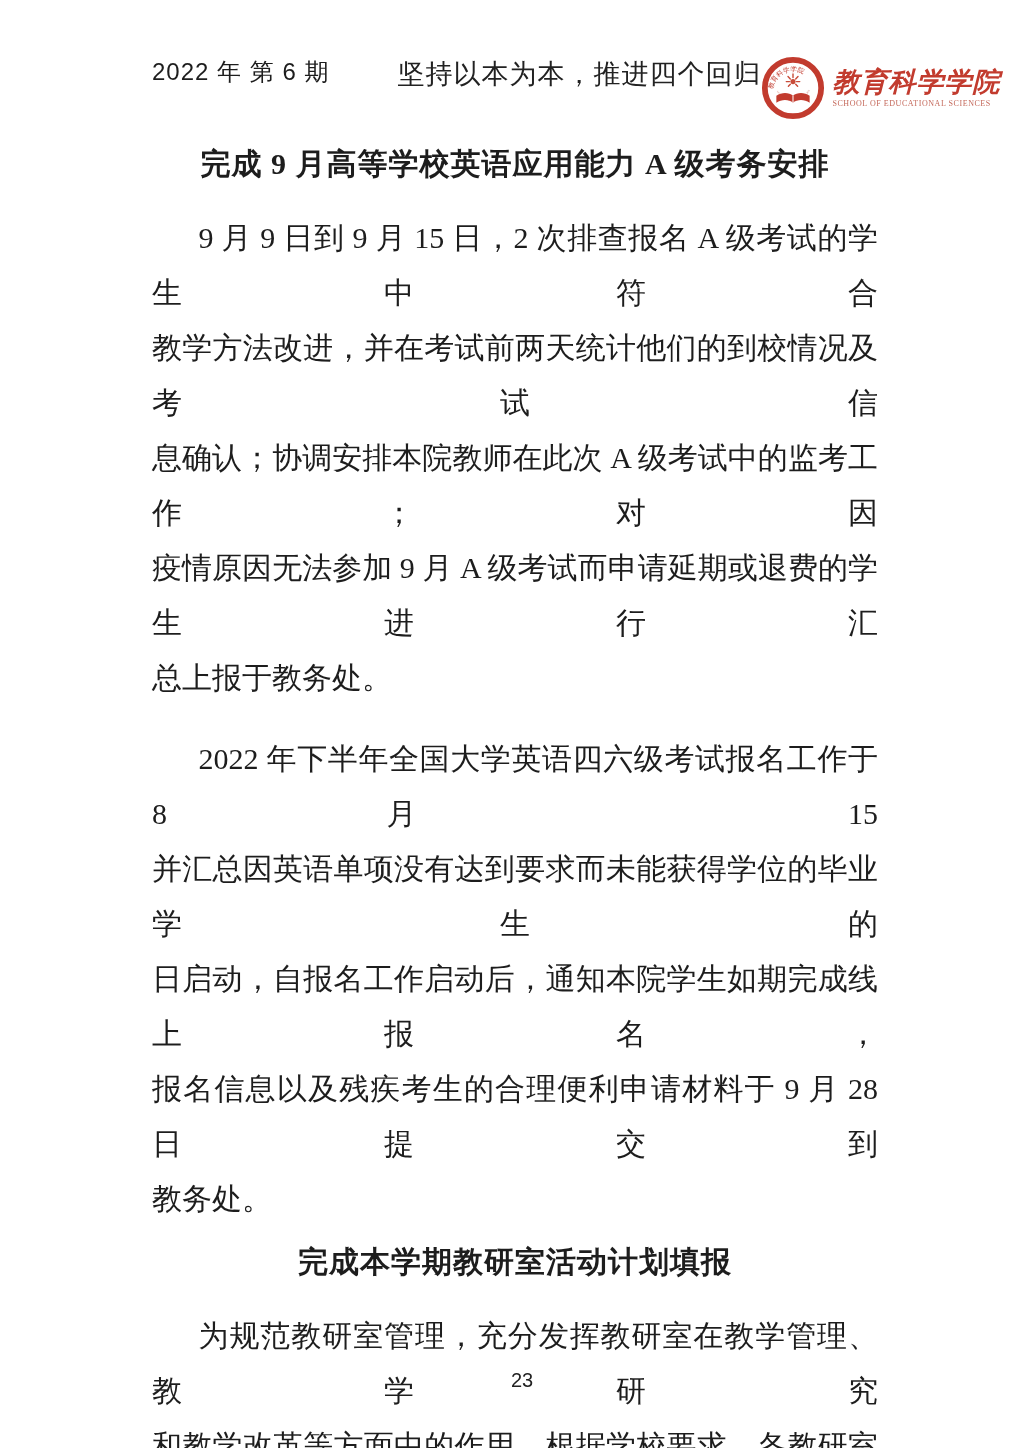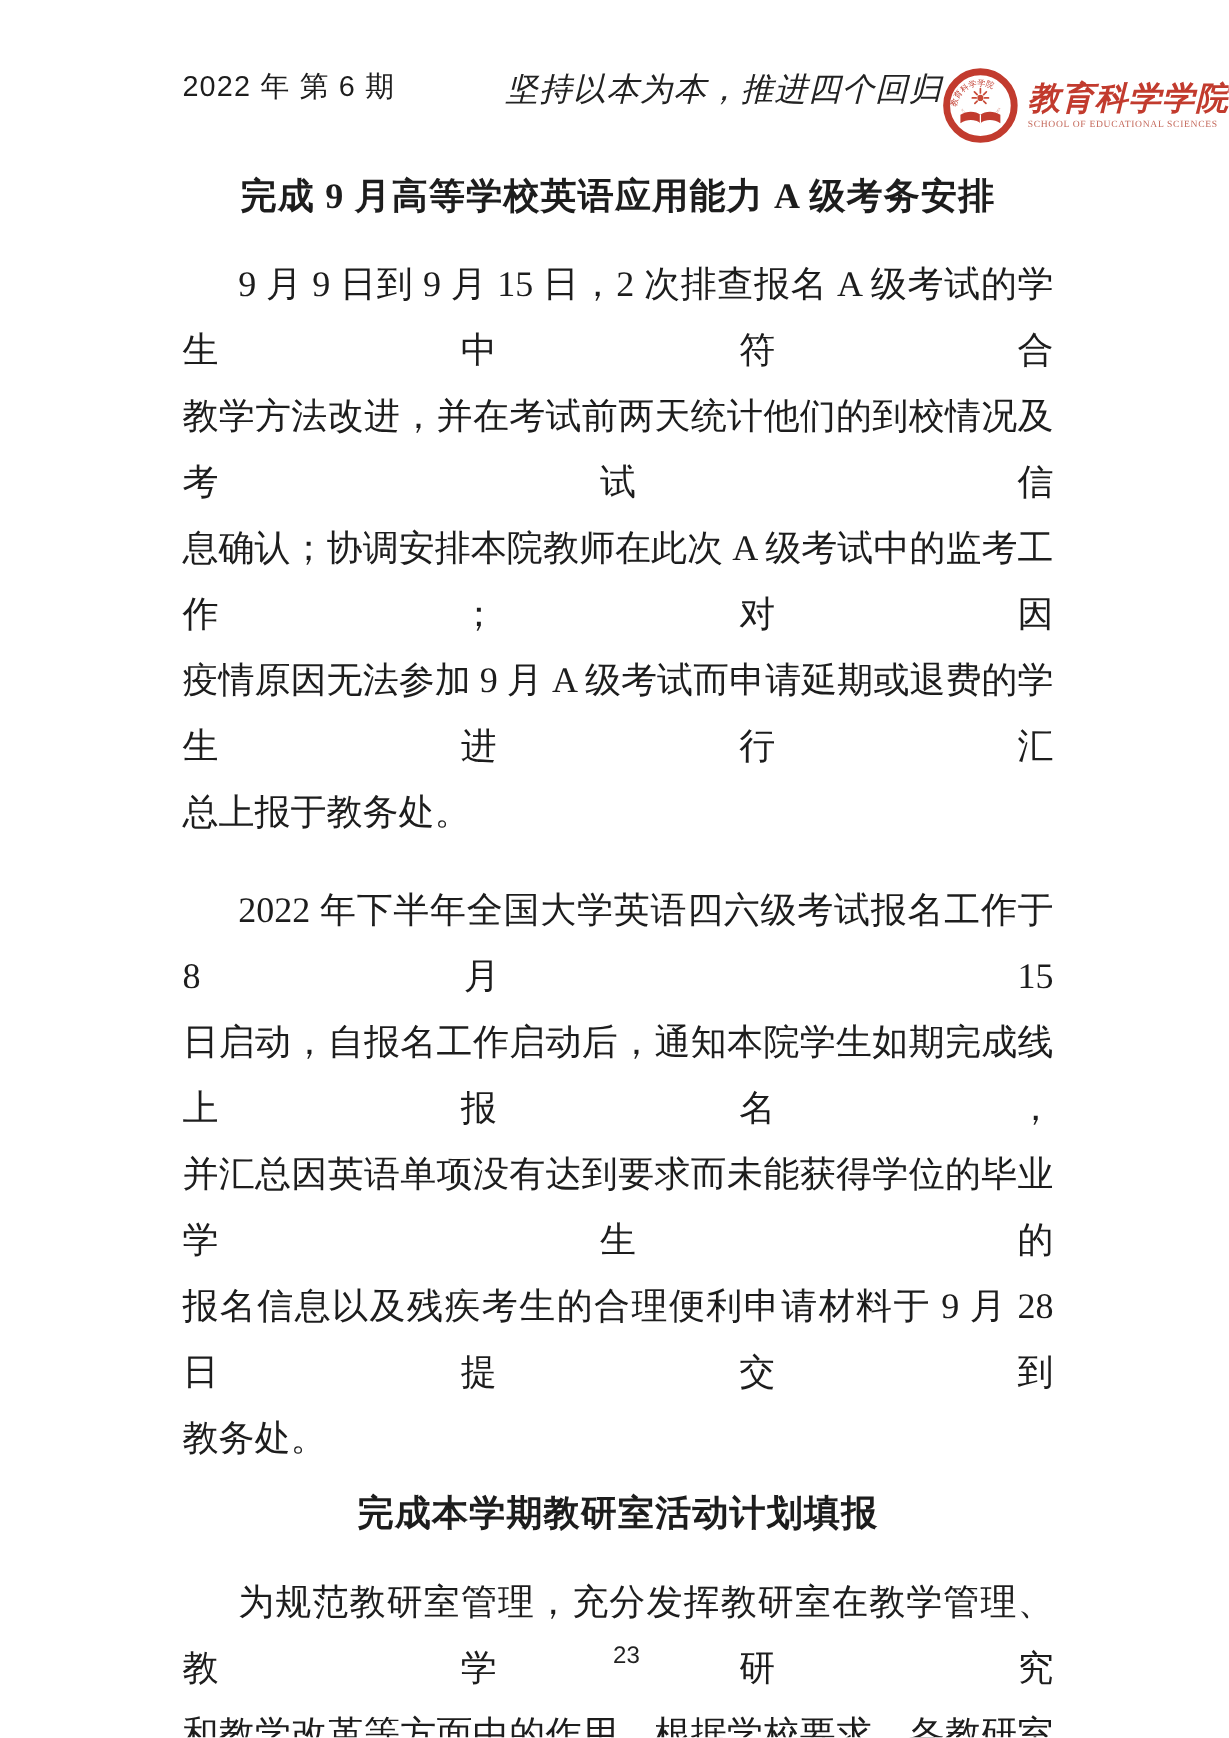--- a/index.html
+++ b/index.html
@@ -2,21 +2,21 @@
 <html><head>
 <meta charset="utf-8">
 <style>
   html, body { margin: 0; padding: 0; background: #ffffff; }
   body { font-family: "Liberation Serif", serif; color: #1d1d1d; }
   .page { width: 1024px; height: 1448px; background: #ffffff; position: relative; overflow: hidden; }
 
   
   .header { display: flex; align-items: flex-start; padding: 56px 108px 0 152px; height: 70px; }
   .issue { font-family: "Liberation Sans", sans-serif; font-size: 24px; letter-spacing: 1px; white-space: nowrap; }
-  .slogan { font-style: italic; font-size: 27px; margin-left: 92px; white-space: nowrap; letter-spacing: 1px; color: #222; }
+  .slogan { font-size: 27px; margin-left: 68px; white-space: nowrap; letter-spacing: 1px; color: #222; }
   .logo { margin-left: auto; display: flex; align-items: center; gap: 7px; }
   .seal { width: 64px; height: 64px; flex: 0 0 auto; }
   .logo-text { display: flex; flex-direction: column; }
   .logo-cn { font-size: 27px; font-weight: bold; font-style: italic; color: #c23b2e; letter-spacing: 1px; line-height: 1.05; white-space: nowrap; }
   .logo-en { font-size: 8px; color: #c4685a; letter-spacing: 0.55px; margin-top: 3px; white-space: nowrap; }
 
   
   .main { padding: 0 146px 0 152px; }
   .sec-title { font-size: 30px; font-weight: bold; text-align: center; margin: 16px 0 0 0; line-height: 40px; letter-spacing: 1px; }
   .main section:first-child .sec-title { margin-top: 18px; }
@@ -82,22 +82,22 @@
           <div class="line">教学方法改进，并在考试前两天统计他们的到校情况及考试信</div>
           <div class="line">息确认；协调安排本院教师在此次 A 级考试中的监考工作；对因</div>
           <div class="line">疫情原因无法参加 9 月 A 级考试而申请延期或退费的学生进行汇</div>
           <div class="line last">总上报于教务处。</div>
         </div>
     </section>
 
     <section>
       <div class="para">
           <div class="line first">2022 年下半年全国大学英语四六级考试报名工作于 8 月 15</div>
+          <div class="line">并汇总因英语单项没有达到要求而未能获得学位的毕业学生的</div>
           <div class="line">日启动，自报名工作启动后，通知本院学生如期完成线上报名，</div>
-          <div class="line">并汇总因英语单项没有达到要求而未能获得学位的毕业学生的</div>
           <div class="line">报名信息以及残疾考生的合理便利申请材料于 9 月 28 日提交到</div>
           <div class="line last">教务处。</div>
         </div>
     </section>
 
     <section>
       <h2 class="sec-title">完成本学期教研室活动计划填报</h2>
       <div class="para">
           <div class="line first">为规范教研室管理，充分发挥教研室在教学管理、教学研究</div>
           <div class="line">和教学改革等方面中的作用，根据学校要求，各教研室围绕教育</div>

